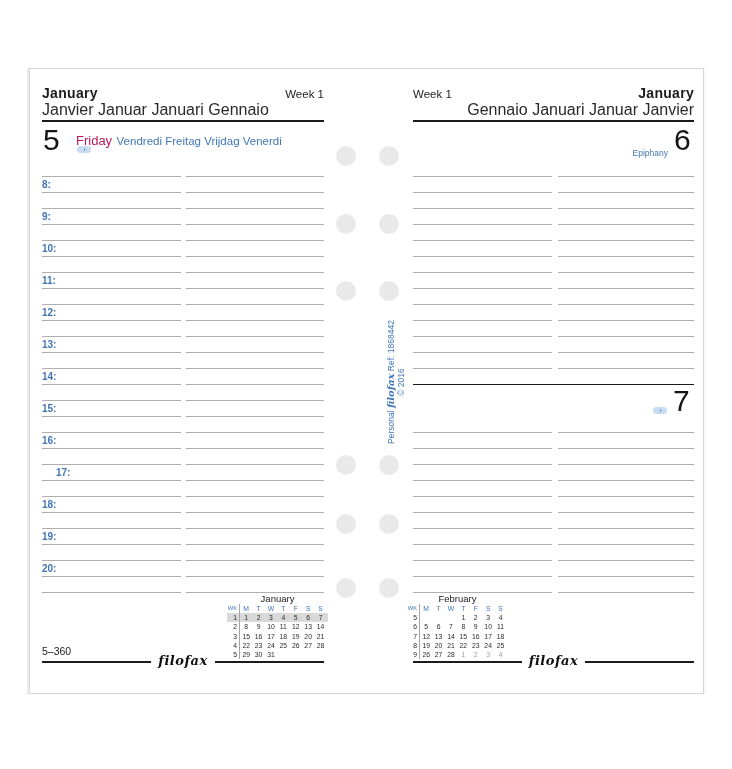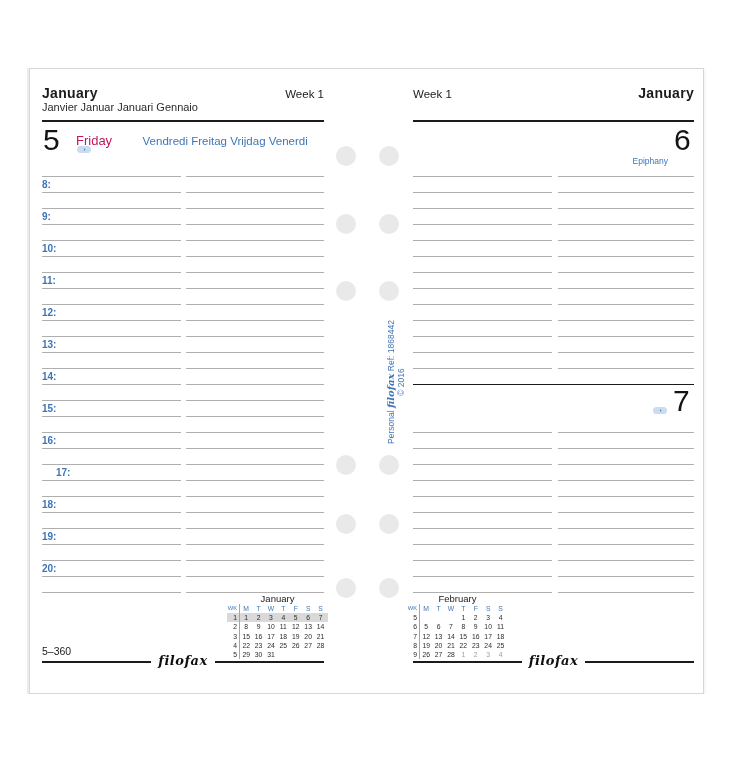--- a/index.html
+++ b/index.html
@@ -2,28 +2,28 @@
 <html><head>
 <meta charset="utf-8">
 <style>
   html,body{margin:0;padding:0;background:#ffffff;}
   .canvas{position:relative;width:732px;height:694px;background:#ffffff;overflow:hidden;
           font-family:"Liberation Sans",sans-serif;color:#1f1f1f;}
   .sheet{position:absolute;left:29px;top:68px;width:673px;height:624px;background:#fff;
          border:1px solid #d6d6d6;box-shadow:-2px 0 0 #ececec,1px 1px 3px rgba(0,0,0,.06);}
   .abs{position:absolute;}
   .month-title{font-size:14px;font-weight:bold;letter-spacing:.3px;color:#1b1b1b;}
-  .month-sub{font-size:11px;color:#2a2a2a;}
+  .month-sub{font-size:16px;color:#2a2a2a;}
   .week-label{font-size:11.5px;color:#1b1b1b;}
   .hrule{height:1.5px;background:#1b1b1b;}
   .day-num{font-size:30px;line-height:1;color:#141414;}
   .day-head{white-space:nowrap;}
   .day-name{font-size:13px;color:#be185d;}
-  .day-trans{font-size:11.5px;color:#4076b8;margin-left:26px;}
-  .holiday{font-size:8.5px;color:#4076b8;margin-top:8px;}
+  .day-trans{font-size:11.5px;color:#4076b8;}
+  .holiday{font-size:8.5px;color:#4076b8;}
   .badge{width:14px;height:7px;background:#c9dcf0;border-radius:4px;color:#4076b8;
          font-size:5px;line-height:7px;text-align:center;overflow:hidden;}
   .line{position:absolute;height:1px;background:#afafaf;}
   .time-label{position:absolute;font-size:10px;font-weight:bold;color:#3f75b7;}
   .pageref{font-size:10.5px;color:#1b1b1b;}
   .footer{display:flex;align-items:center;height:14px;}
   .footer .fline{flex:1;height:1.3px;background:#1b1b1b;}
   .brand{font-family:"DejaVu Serif",serif;font-style:italic;font-weight:bold;font-size:13px;
          color:#0f0f0f;padding:0 7px;margin-top:-3px;letter-spacing:.5px;}
   .cal{font-size:6.8px;color:#2b2b2b;width:101px;}
@@ -194,20 +194,21 @@
 
   <div class="abs pageref" style="left:42px;top:645px;">5–360</div>
   <div class="abs footer" style="left:42px;top:655px;width:282px;">
     <div class="fline"></div>
     <span class="brand">filofax</span>
     <div class="fline"></div>
   </div>
 
   <div class="abs week-label" style="left:413px;top:88px;">Week 1</div>
   <div class="abs month-title" style="left:413px;top:85px;width:281px;text-align:right;">January</div>
+  <div class="abs month-sub" style="left:413px;top:101px;width:281px;text-align:right;">Gennaio Januari Januar Janvier</div>
   <div class="abs hrule" style="left:413px;top:120px;width:281px;"></div>
 
   <div class="abs day-num" style="left:674px;top:125px;">6</div>
   <div class="abs holiday" style="left:413px;top:148px;width:255px;text-align:right;">Epiphany</div>
 
   <div id="sat-lines">
       <div class="line" style="left: 413px; top: 176px; width: 139px;"></div>
       <div class="line" style="left: 558px; top: 176px; width: 136px;"></div>
       <div class="line" style="left: 413px; top: 192px; width: 139px;"></div>
       <div class="line" style="left: 558px; top: 192px; width: 136px;"></div>

